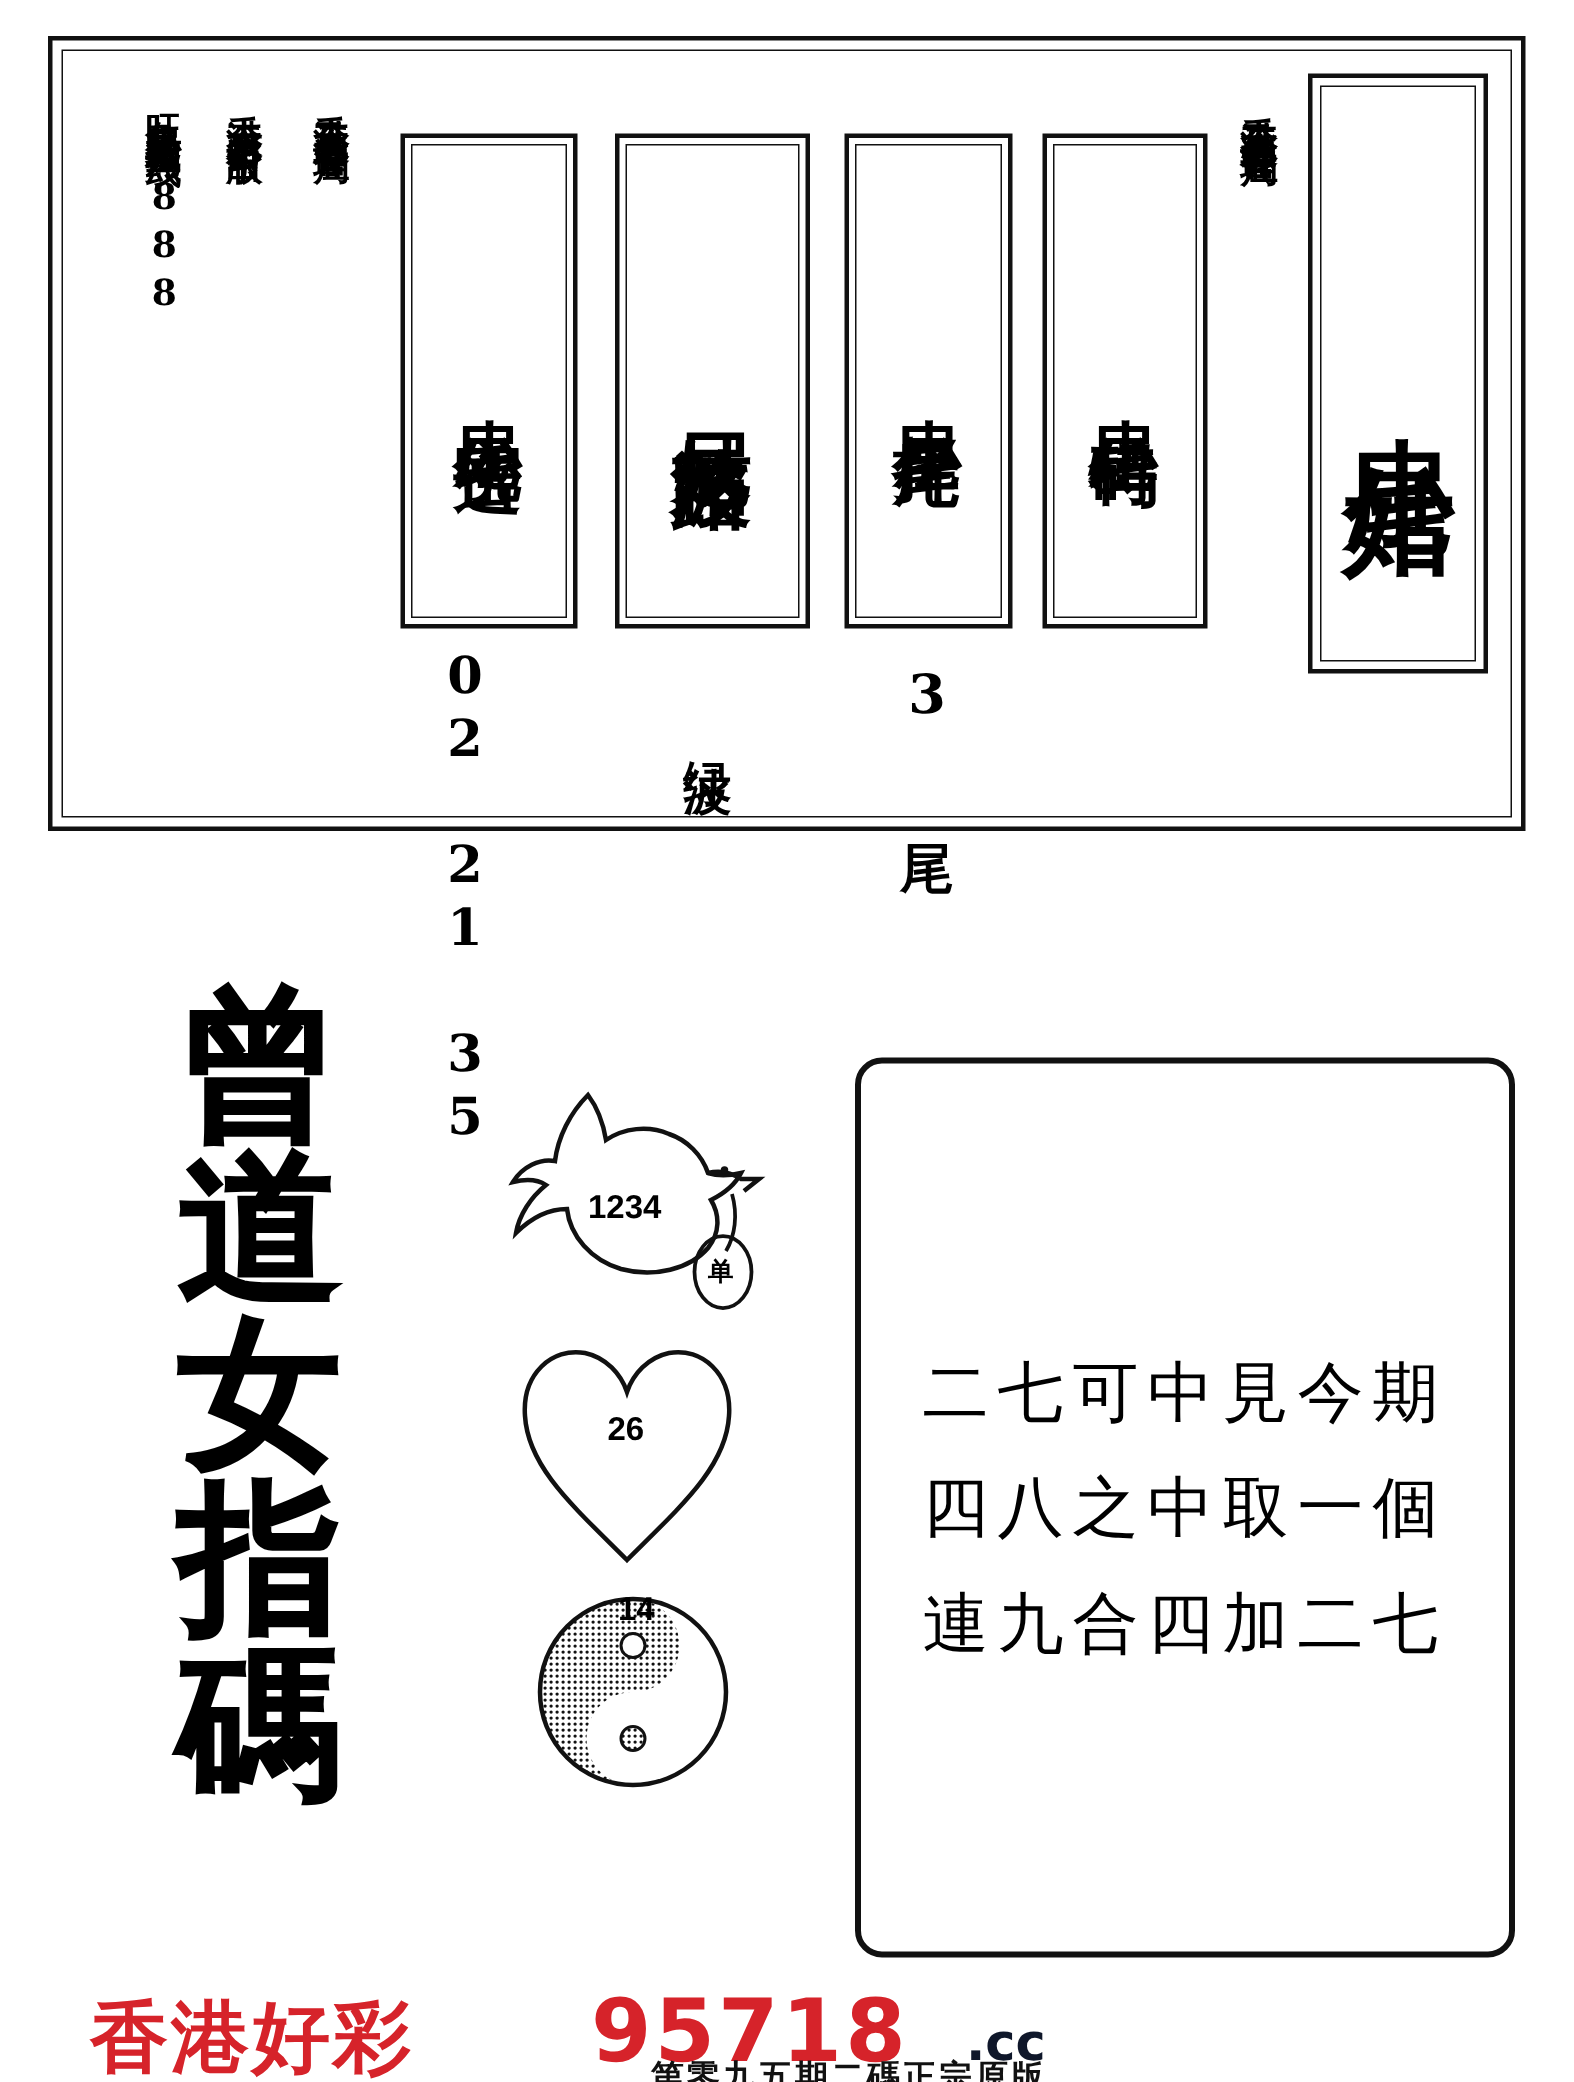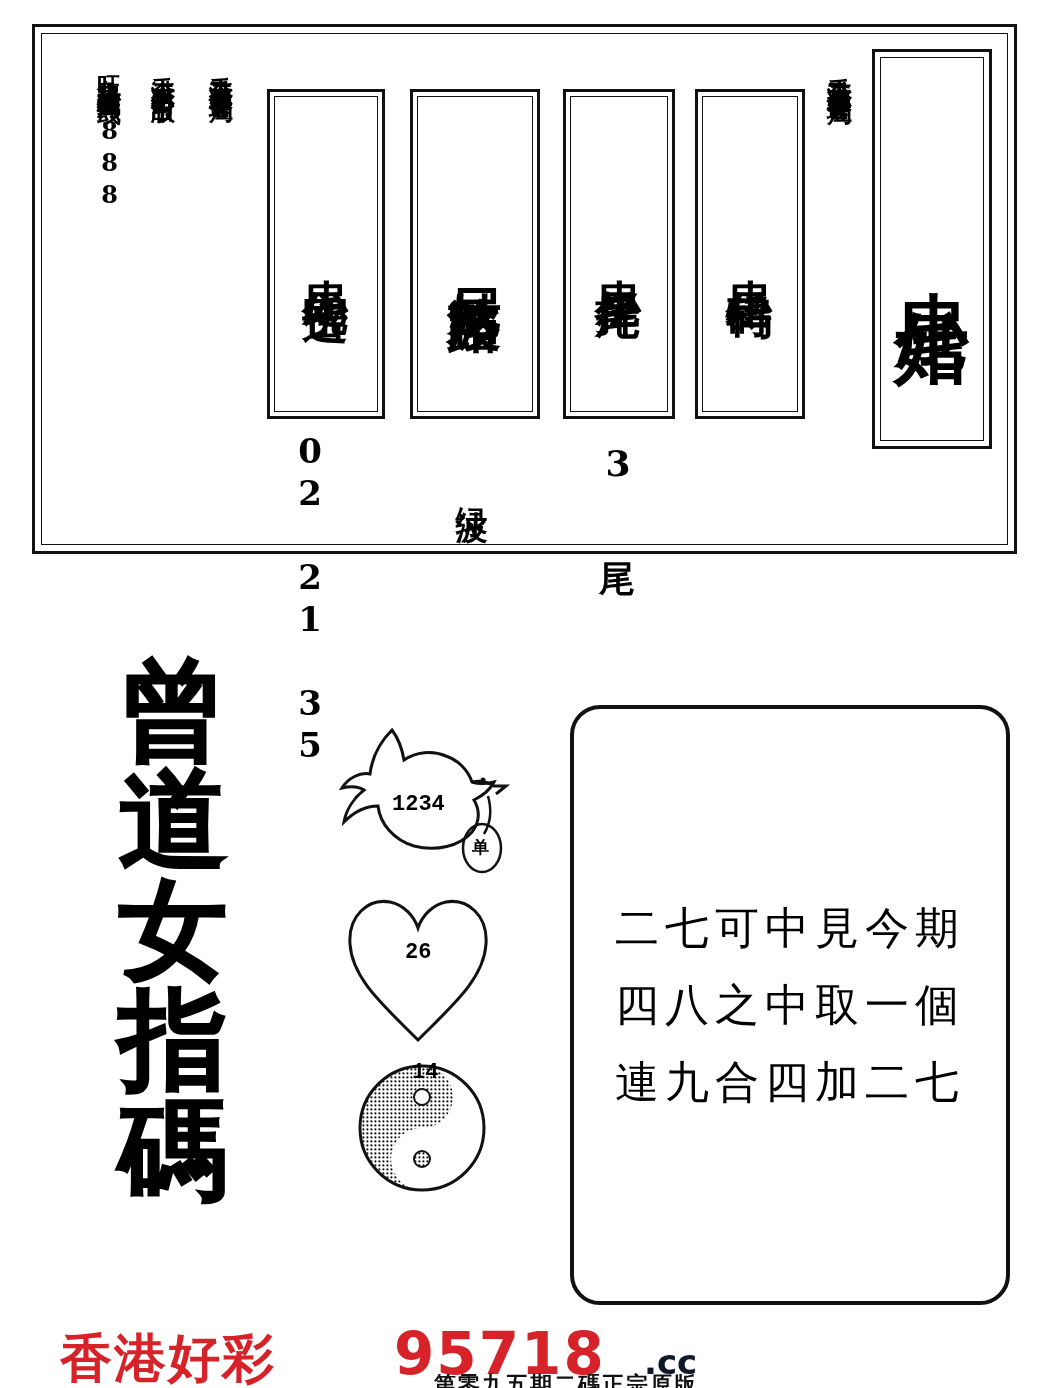--- a/index.html
+++ b/index.html
@@ -120,31 +120,31 @@
   
   #symbol-col{
     position:absolute;
     left:320px;top:700px;
     width:200px;height:470px;
   }
   .sym-num{
     position:absolute;
     font-size:22px;
     font-weight:bold;
-    font-family:Liberation Mono, monospace;
+    font-family:Liberation Sans, sans-serif;
     text-align:right;
   }
 
   
   #verse-box{
     position:absolute;
     left:570px;top:705px;
     width:440px;height:600px;
     border:4px solid #111;
-    border-radius:30px;
+    border-radius:18px;
     box-sizing:border-box;
     display:flex;
     flex-direction:column;
     justify-content:center;
     align-items:center;
     gap:18px;
   }
   .verse-line{
     font-size:44px;
     letter-spacing:6px;

